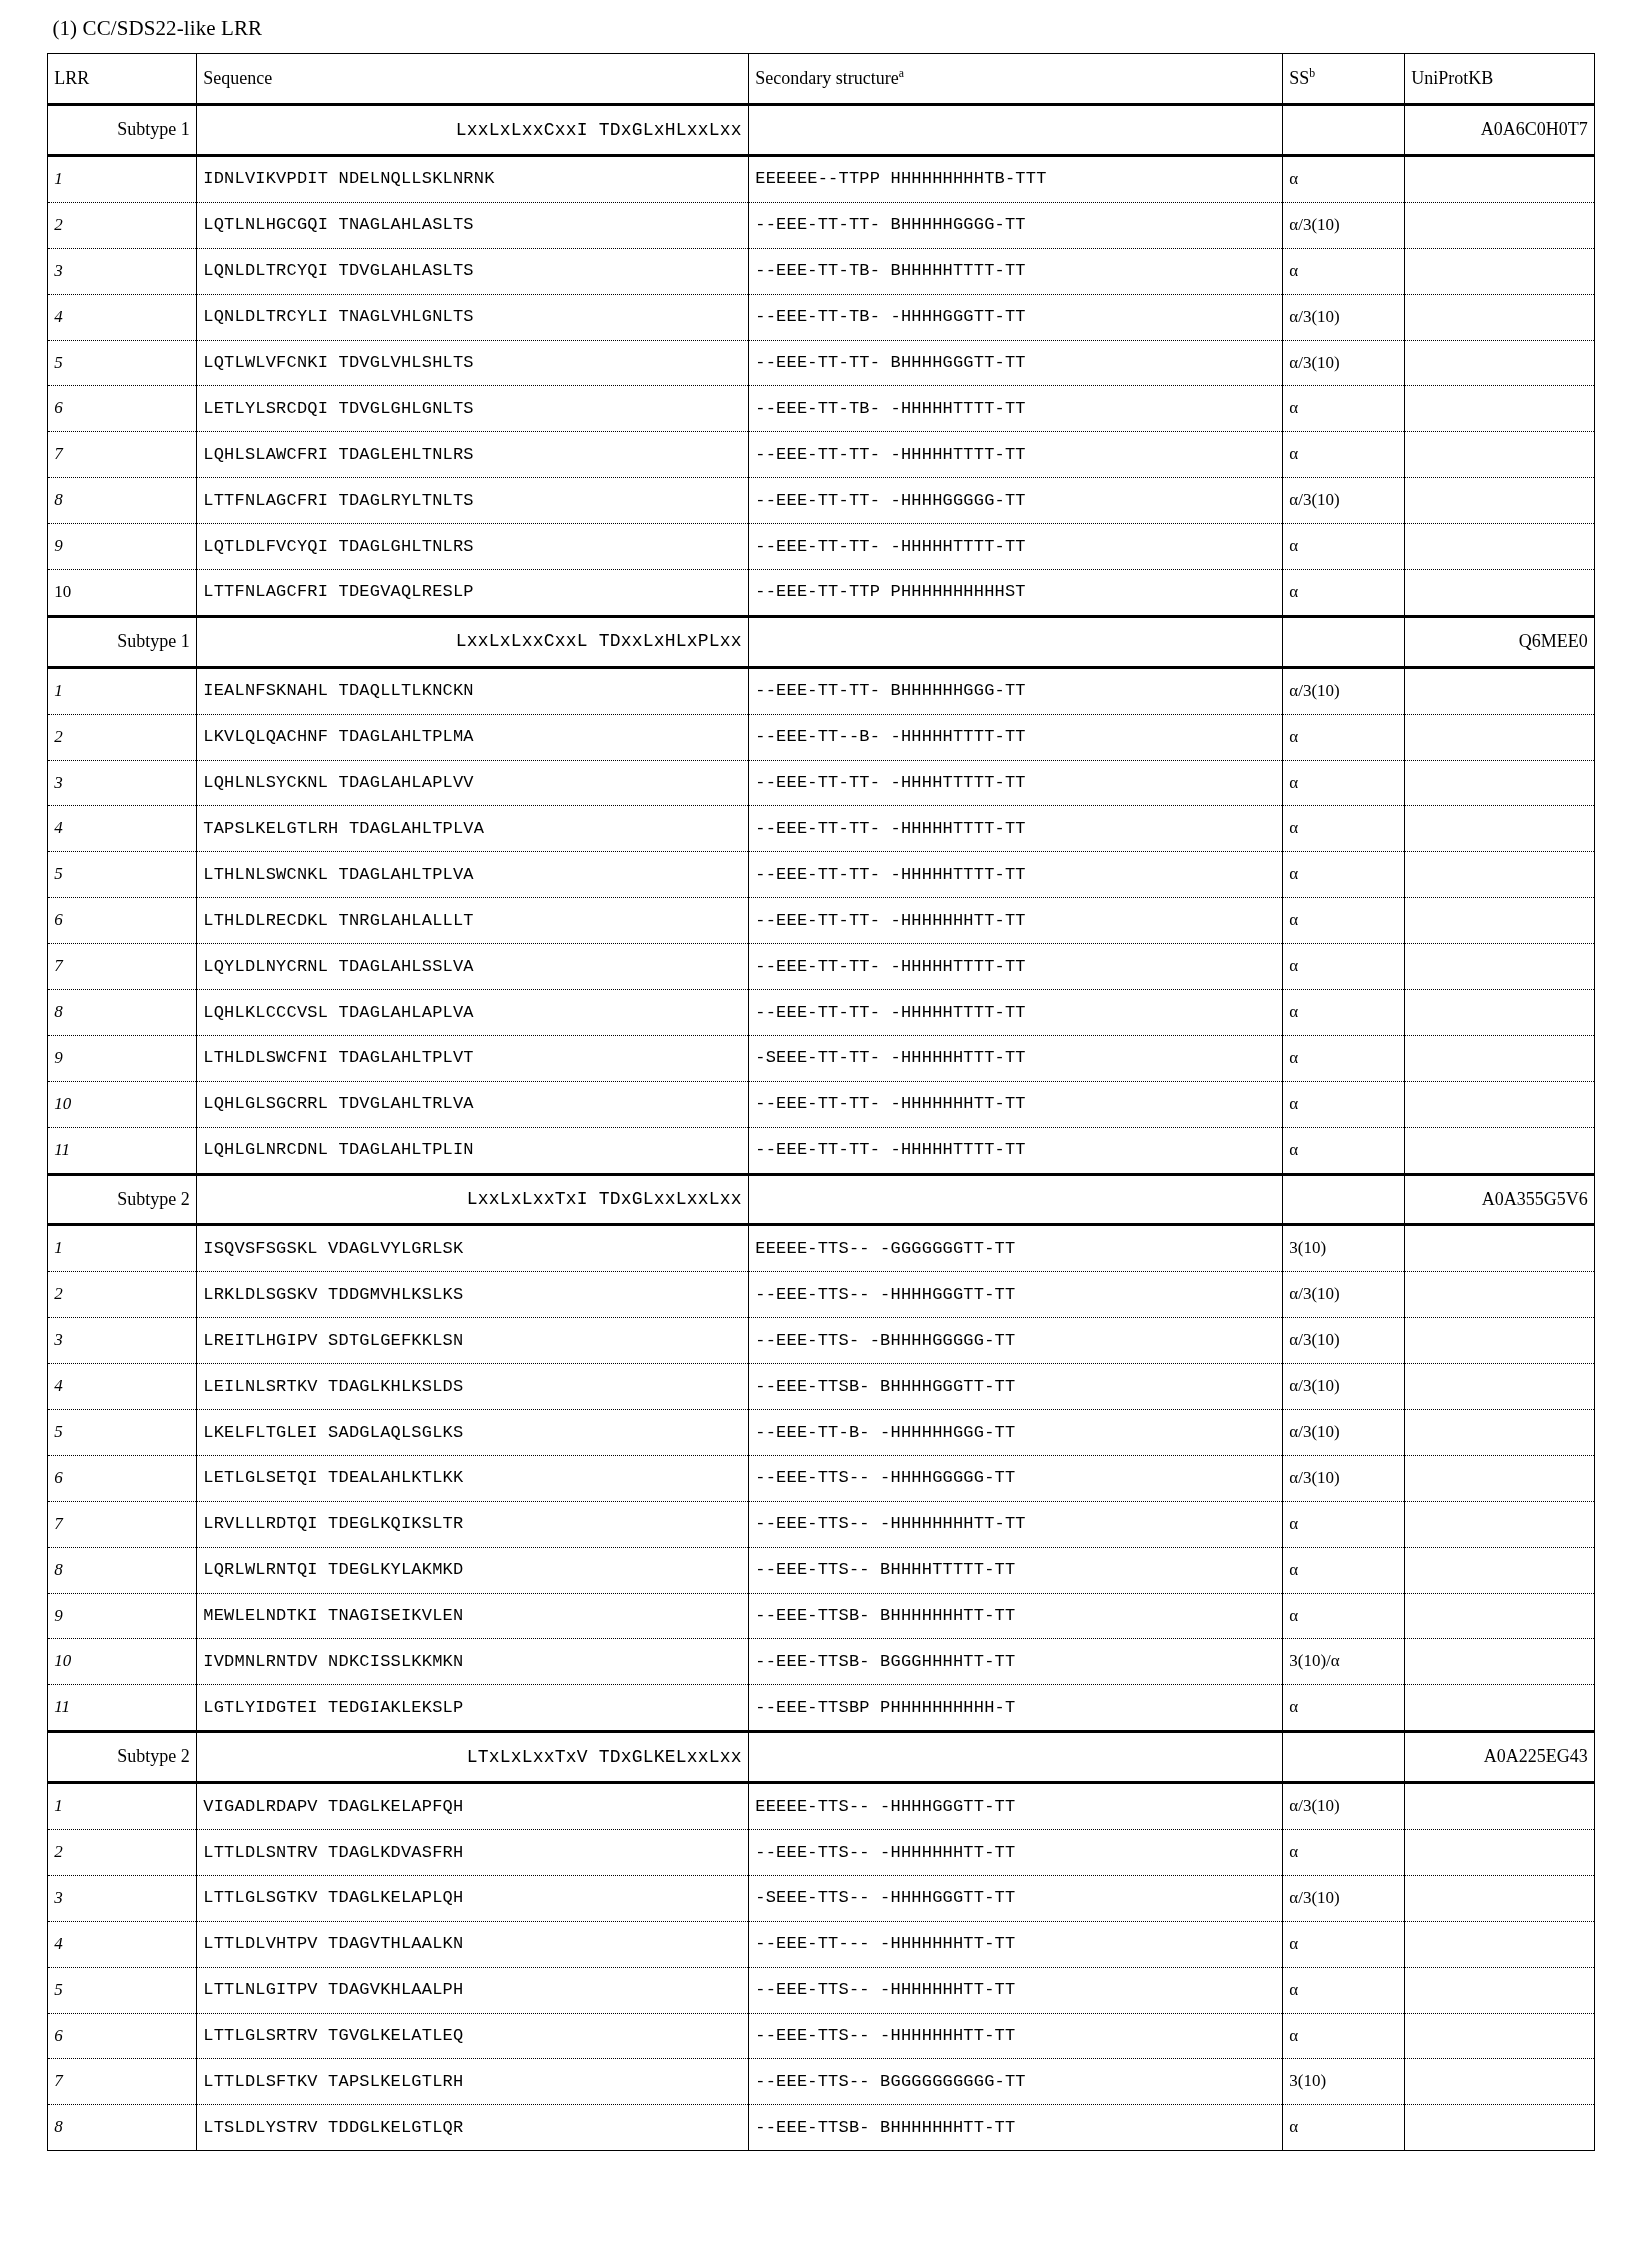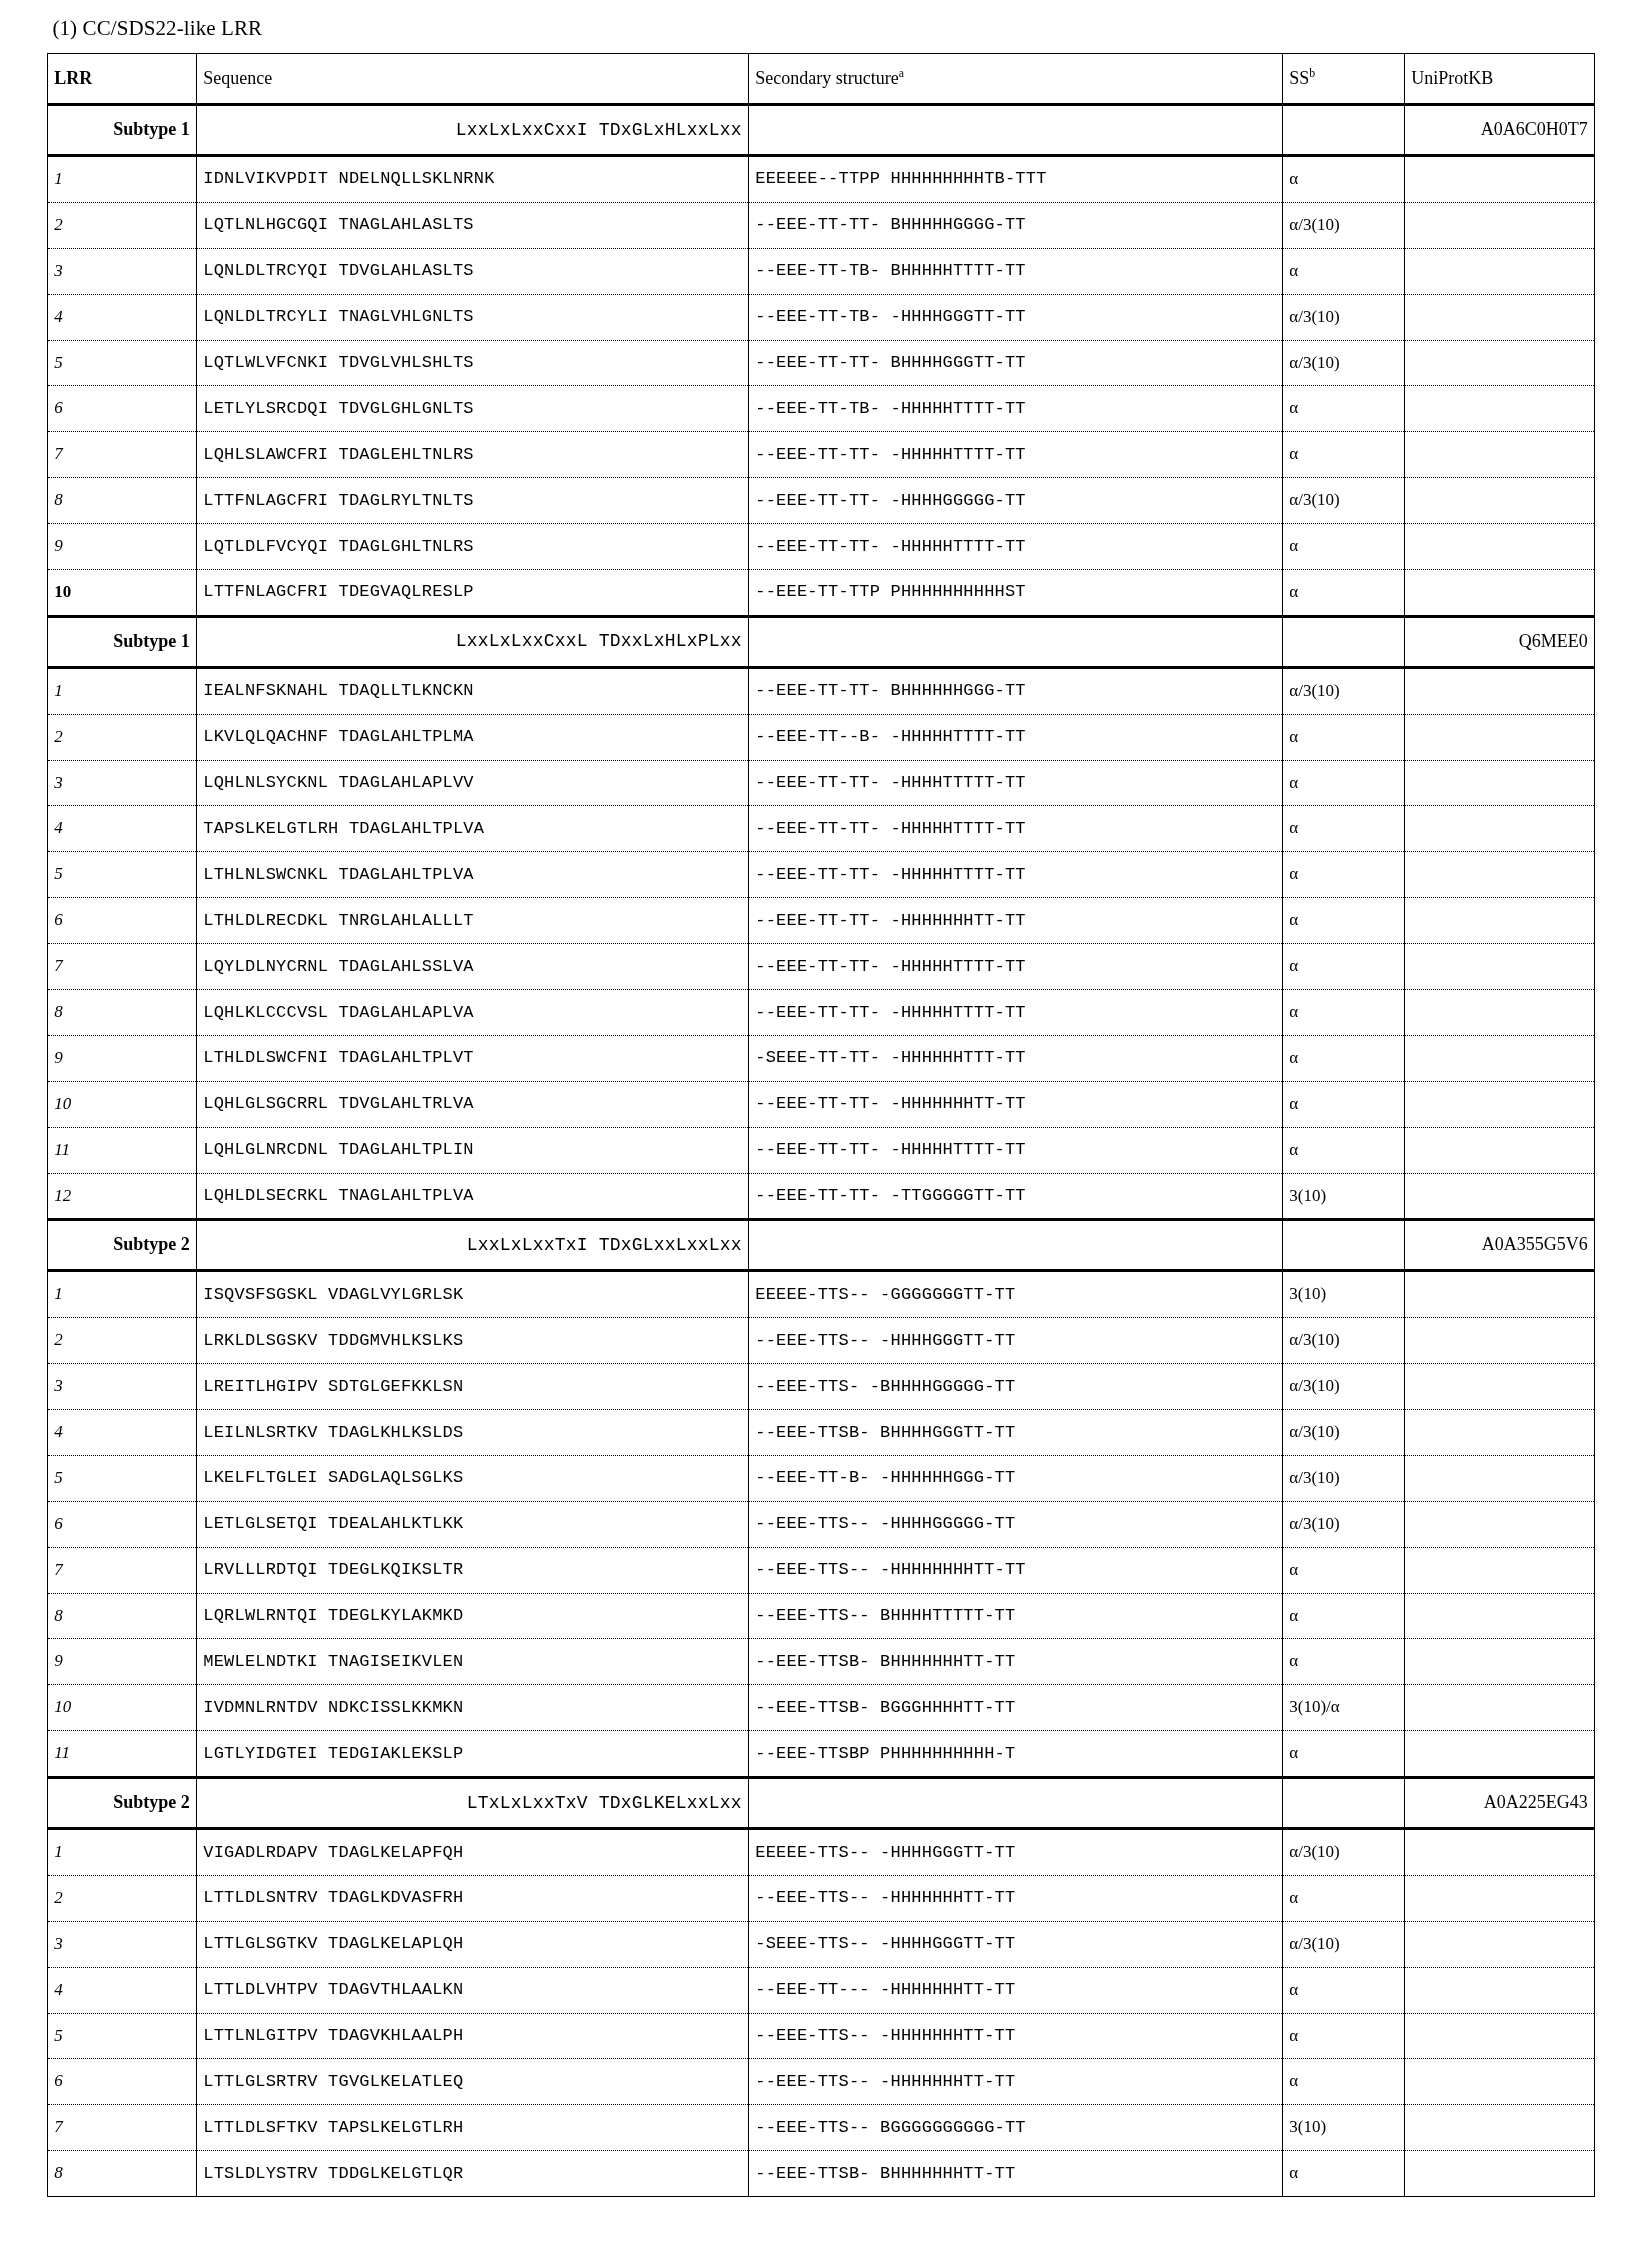--- a/index.html
+++ b/index.html
@@ -62,21 +62,21 @@
     text-align: right;
   }
   tr.data-row td {
     font-size: 17px;
     border-bottom: 1.4px dotted #000;
     height: 35px;
   }
   tr.data-row.last-in-block td { border-bottom: none; }
 
   td.col-lrr { font-style: italic; font-size: 17px; }
-  td.col-lrr.plain { font-style: normal; font-weight: bold; }
+  td.col-lrr.plain { font-style: normal; }
   td.col-seq, td.col-ss {
     font-family: "Liberation Mono", "DejaVu Sans Mono", monospace;
     font-size: 16.3px;
     letter-spacing: 0.2px;
     white-space: pre;
   }
   td.col-sscat { font-size: 17px; }
   td.col-uni   { font-size: 18px; }
 </style>
 </head>
@@ -258,27 +258,20 @@
           <td class="col-sscat">α</td>
           <td class="col-uni"></td>
         </tr>
         <tr class="data-row">
           <td class="col-lrr">11</td>
           <td class="col-seq">LQHLGLNRCDNL TDAGLAHLTPLIN</td>
           <td class="col-ss">--EEE-TT-TT- -HHHHHTTTT-TT</td>
           <td class="col-sscat">α</td>
           <td class="col-uni"></td>
         </tr>
-        <tr class="data-row">
-          <td class="col-lrr">12</td>
-          <td class="col-seq">LQHLDLSECRKL TNAGLAHLTPLVA</td>
-          <td class="col-ss">--EEE-TT-TT- -TTGGGGGTT-TT</td>
-          <td class="col-sscat">3(10)</td>
-          <td class="col-uni"></td>
-        </tr>
         <tr class="subtype-row">
           <td class="col-lrr plain">Subtype 2</td>
           <td class="col-seq">LxxLxLxxTxI TDxGLxxLxxLxx</td>
           <td class="col-ss"></td>
           <td class="col-sscat"></td>
           <td class="col-uni">A0A355G5V6</td>
         </tr>
         <tr class="data-row">
           <td class="col-lrr">1</td>
           <td class="col-seq">ISQVSFSGSKL VDAGLVYLGRLSK</td>

